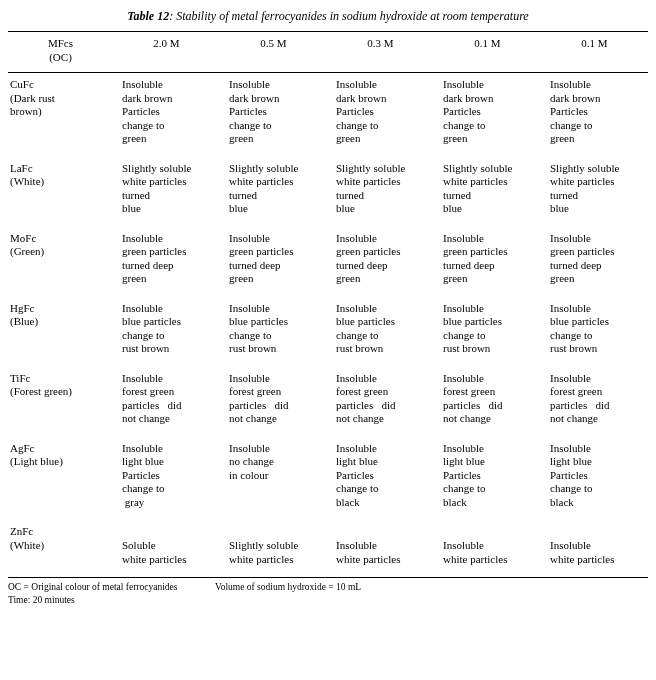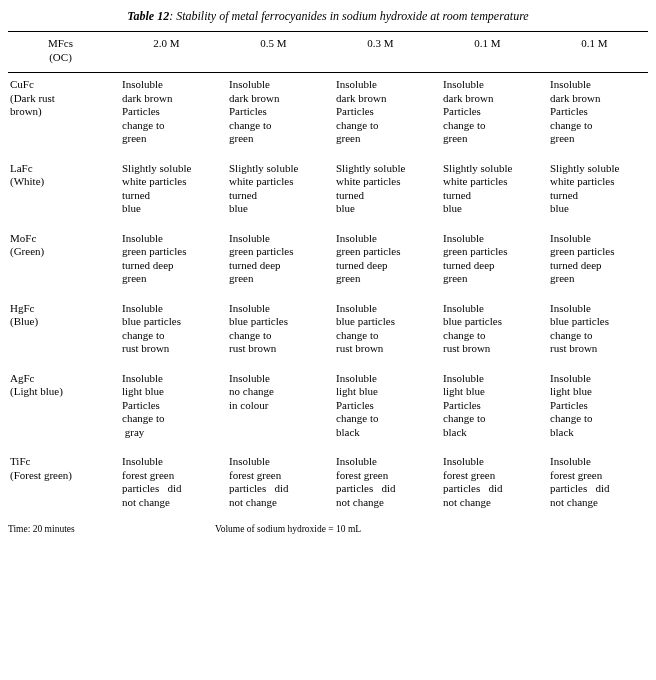--- a/index.html
+++ b/index.html
@@ -170,20 +170,44 @@
         <td class="cell">Insoluble
 blue particles
 change to
 rust brown</td>
         <td class="cell">Insoluble
 blue particles
 change to
 rust brown</td>
       </tr>
       <tr>
+        <td class="row-label">TiFc
+(Forest green)</td>
+        <td class="cell">Insoluble
+forest green
+particles   did
+not change</td>
+        <td class="cell">Insoluble
+forest green
+particles   did
+not change</td>
+        <td class="cell">Insoluble
+forest green
+particles   did
+not change</td>
+        <td class="cell">Insoluble
+forest green
+particles   did
+not change</td>
+        <td class="cell">Insoluble
+forest green
+particles   did
+not change</td>
+      </tr>
+      <tr>
         <td class="row-label">AgFc
 (Light blue)</td>
         <td class="cell">Insoluble
 light blue
 Particles
 change to
  gray</td>
         <td class="cell">Insoluble
 no change
 in colour</td>
@@ -196,49 +220,40 @@
 light blue
 Particles
 change to
 black</td>
         <td class="cell">Insoluble
 light blue
 Particles
 change to
 black</td>
       </tr>
-      <tr>
-        <td class="row-label">TiFc
-(Forest green)</td>
-        <td class="cell">Insoluble
-forest green
-particles   did
-not change</td>
-        <td class="cell">Insoluble
-forest green
-particles   did
-not change</td>
-        <td class="cell">Insoluble
-forest green
-particles   did
-not change</td>
-        <td class="cell">Insoluble
-forest green
-particles   did
-not change</td>
-        <td class="cell">Insoluble
-forest green
-particles   did
-not change</td>
+      <tr class="offset-cells last-row">
+        <td class="row-label">ZnFc
+(White)</td>
+        <td class="cell">Soluble
+white particles</td>
+        <td class="cell">Slightly soluble
+white particles</td>
+        <td class="cell">Insoluble
+white particles</td>
+        <td class="cell">Insoluble
+white particles</td>
+        <td class="cell">Insoluble
+white particles</td>
       </tr>
     </tbody>
   </table>
 
   <div class="footnotes">
     <div class="fn-col fn-left">
+      <div>OC = Original colour of metal ferrocyanides</div>
       <div>Time: 20 minutes</div>
 
     </div>
     <div class="fn-col fn-right">
       <div>Volume of sodium hydroxide = 10 mL</div>
     </div>
   </div>
 
 </div>
 

